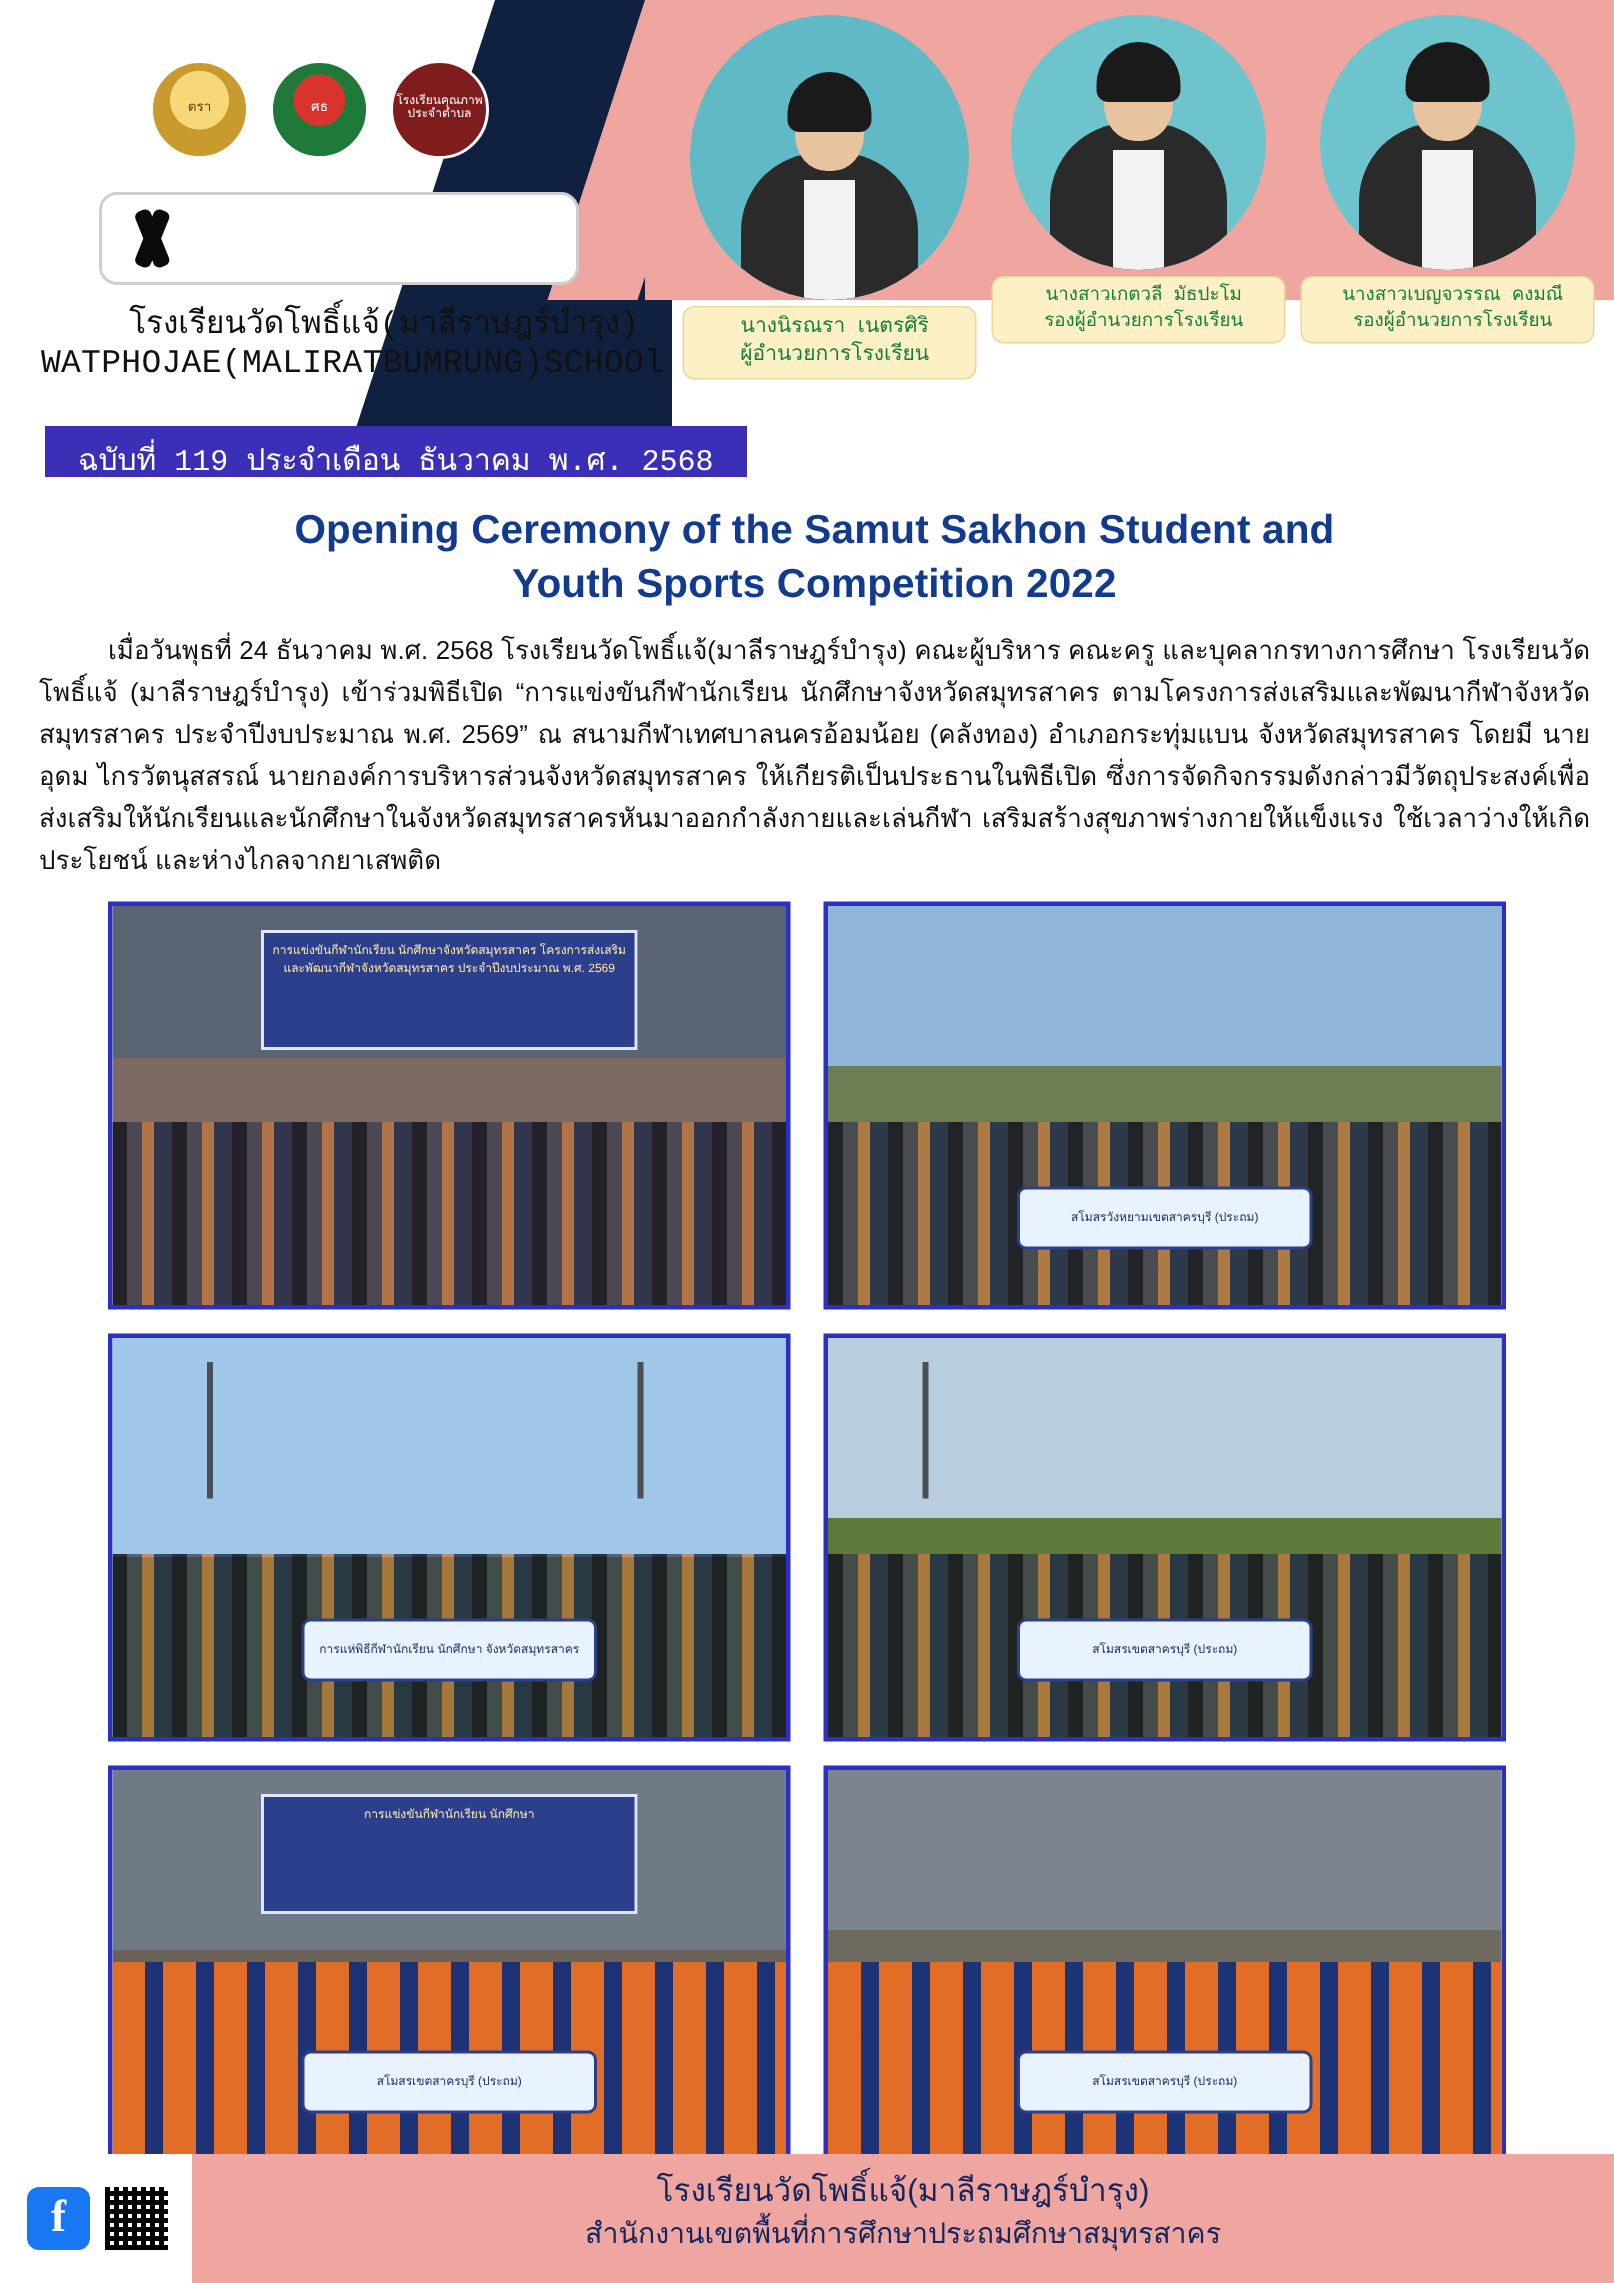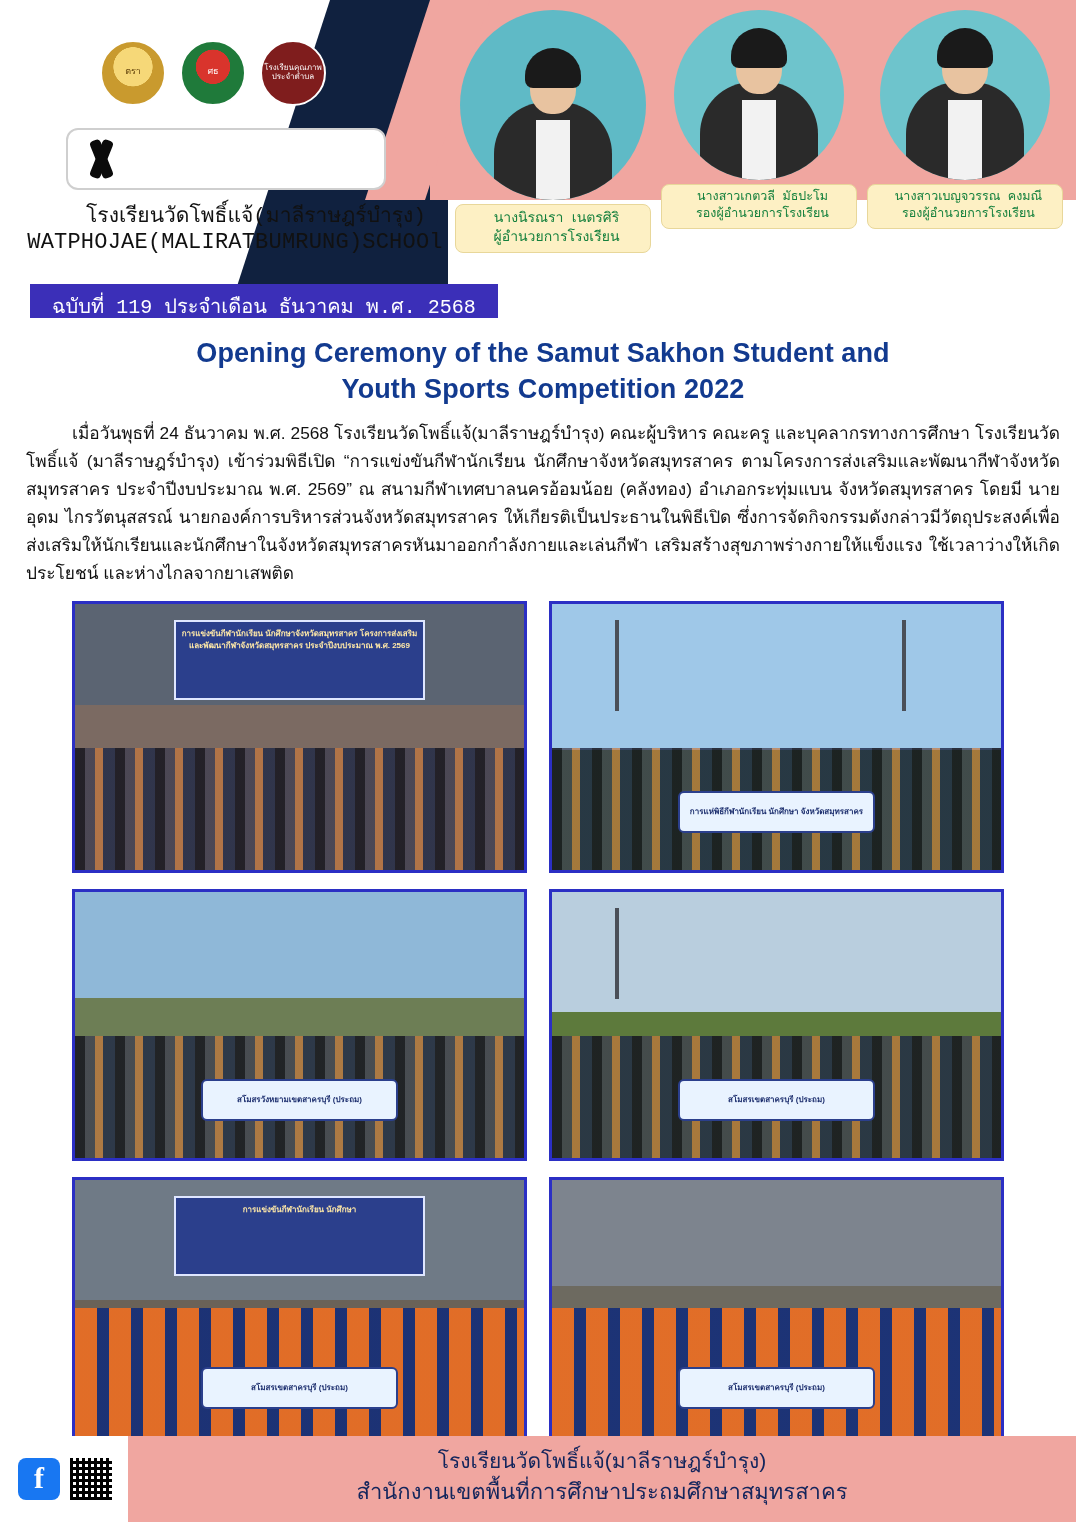--- a/index.html
+++ b/index.html
@@ -198,21 +198,20 @@
     width: 932px;
     display: grid;
     grid-template-columns: 455px 455px;
     gap: 16px 22px;
   }
   .photo {
     height: 272px;
     border: 3px solid #2b2fc4;
     position: relative;
     overflow: hidden;
-    font-weight: bold;
   }
   .ph-sky { position: absolute; inset: 0; }
   .p-a .ph-sky { background: linear-gradient(#5b6472 0 38%, #7b6a62 38% 100%); }
   .p-b .ph-sky { background: linear-gradient(#9fc8e8 0 55%, #4f7a3a 55% 100%); }
   .p-c .ph-sky { background: linear-gradient(#8fb8d8 0 40%, #6d7e55 40% 100%); }
   .p-d .ph-sky { background: linear-gradient(#b9cede 0 45%, #5d7a3c 45% 100%); }
   .p-e .ph-sky { background: linear-gradient(#6f7a86 0 45%, #6a6258 45% 100%); }
   .p-f .ph-sky { background: linear-gradient(#7d848e 0 40%, #6d6a60 40% 100%); }
   .stage-banner {
     position: absolute; left: 22%; top: 6%;
@@ -284,21 +283,21 @@
       repeating-linear-gradient(0deg,#000 0 3px,#fff 3px 6px);
     background-blend-mode: multiply;
     border: 2px solid #ffffff;
   }
   .footer-text {
     position: absolute; left: 128px; top: 10px;
     width: 948px; text-align: center;
     color: #13255c; line-height: 1.45;
   }
   .footer-text .l1 { font-size: 21px; }
-  .footer-text .l2 { font-size: 22px; }
+  .footer-text .l2 { font-size: 19px; }
 </style>
 </head>
 <body>
 
 <div class="page">
 
   <div class="header">
     <div class="hdr-left-white"></div>
     <div class="hdr-diag"></div>
     <div class="hdr-pink"></div>
@@ -367,32 +366,32 @@
     <p class="body-text">เมื่อวันพุธที่ 24 ธันวาคม พ.ศ. 2568 โรงเรียนวัดโพธิ์แจ้(มาลีราษฎร์บำรุง) คณะผู้บริหาร คณะครู และบุคลากรทางการศึกษา โรงเรียนวัดโพธิ์แจ้ (มาลีราษฎร์บำรุง)  เข้าร่วมพิธีเปิด “การแข่งขันกีฬานักเรียน นักศึกษาจังหวัดสมุทรสาคร ตามโครงการส่งเสริมและพัฒนากีฬาจังหวัดสมุทรสาคร  ประจำปีงบประมาณ พ.ศ. 2569” ณ  สนามกีฬาเทศบาลนครอ้อมน้อย (คลังทอง) อำเภอกระทุ่มแบน จังหวัดสมุทรสาคร โดยมี        นายอุดม ไกรวัตนุสสรณ์ นายกองค์การบริหารส่วนจังหวัดสมุทรสาคร ให้เกียรติเป็นประธานในพิธีเปิด      ซึ่งการจัดกิจกรรมดังกล่าวมีวัตถุประสงค์เพื่อส่งเสริมให้นักเรียนและนักศึกษาในจังหวัดสมุทรสาครหันมาออกกำลังกายและเล่นกีฬา เสริมสร้างสุขภาพร่างกายให้แข็งแรง ใช้เวลาว่างให้เกิดประโยชน์ และห่างไกลจากยาเสพติด</p>
   </div>
 
   <div class="grid">
     <div class="photo p-a">
       <div class="ph-sky"></div>
       <div class="stage-banner">การแข่งขันกีฬานักเรียน นักศึกษาจังหวัดสมุทรสาคร โครงการส่งเสริมและพัฒนากีฬาจังหวัดสมุทรสาคร ประจำปีงบประมาณ พ.ศ. 2569</div>
       <div class="crowd"></div>
     </div>
 
+    <div class="photo p-c">
+      <div class="ph-sky"></div>
+      <div class="crowd"></div>
+      <div class="sign">สโมสรวังหยามเขตสาครบุรี (ประถม)</div>
+    </div>
+
     <div class="photo p-b">
       <div class="ph-sky"></div>
       <div class="pole a"></div>
       <div class="pole b"></div>
       <div class="crowd"></div>
       <div class="sign">การแห่พิธีกีฬานักเรียน นักศึกษา จังหวัดสมุทรสาคร</div>
-    </div>
-
-    <div class="photo p-c">
-      <div class="ph-sky"></div>
-      <div class="crowd"></div>
-      <div class="sign">สโมสรวังหยามเขตสาครบุรี (ประถม)</div>
     </div>
 
     <div class="photo p-d">
       <div class="ph-sky"></div>
       <div class="pole a"></div>
       <div class="crowd"></div>
       <div class="sign">สโมสรเขตสาครบุรี (ประถม)</div>
     </div>
 
     <div class="photo p-e">

